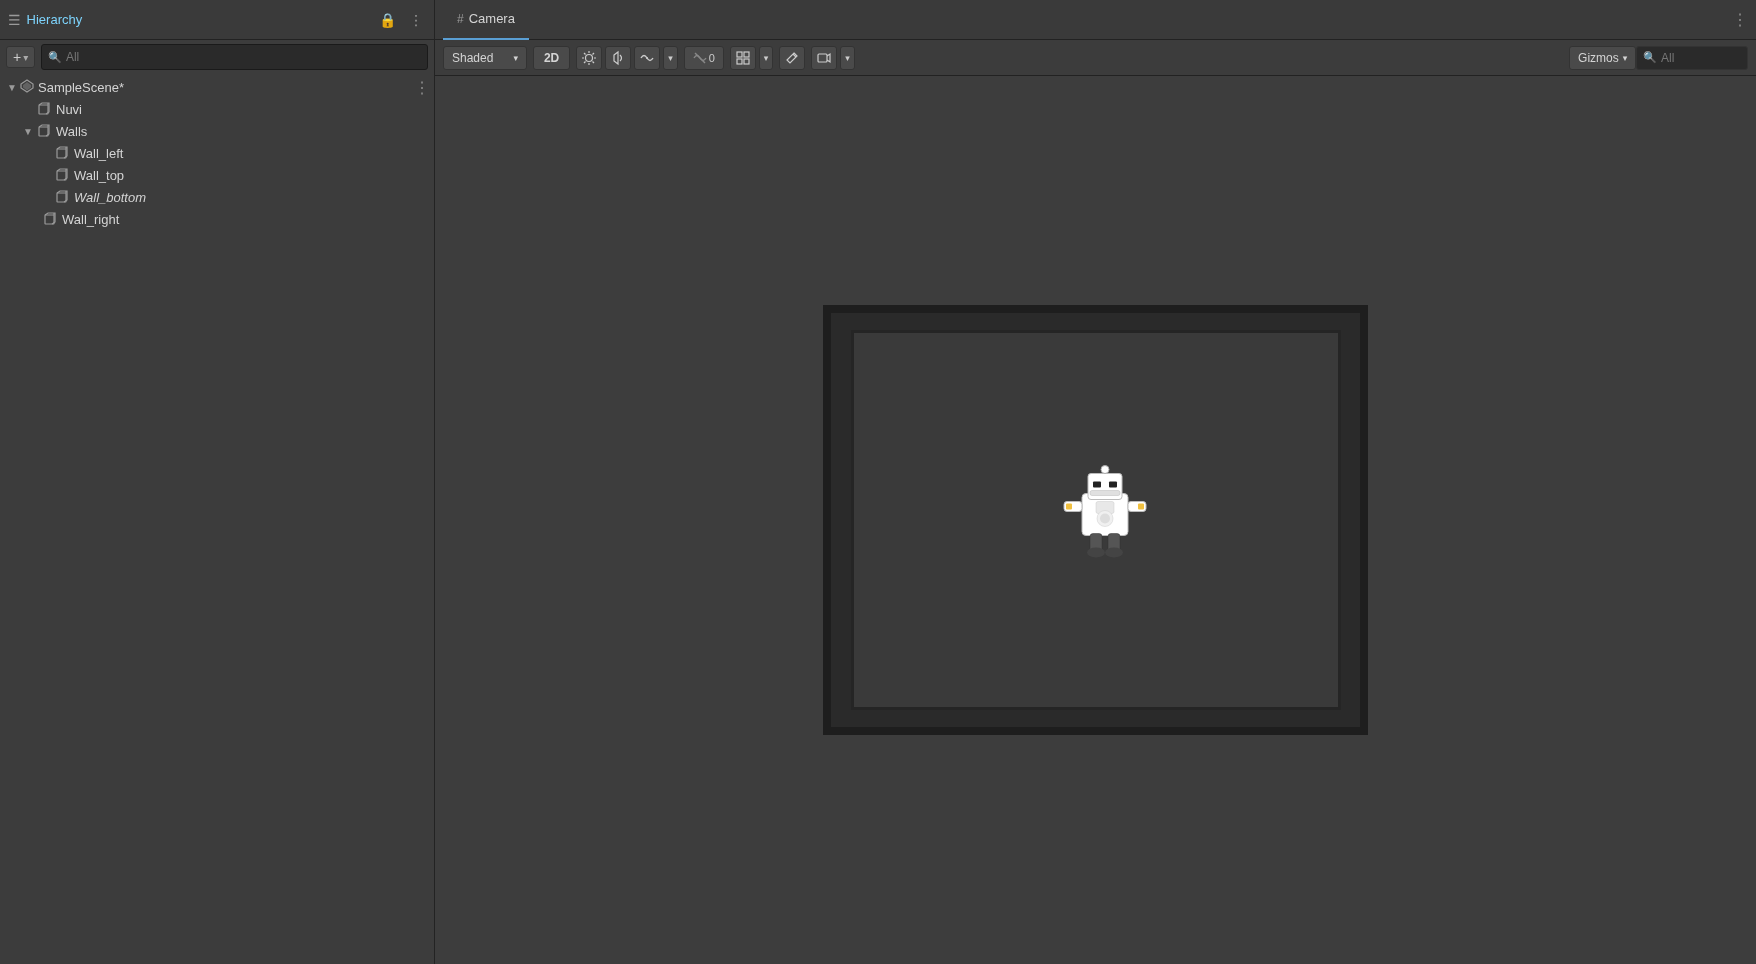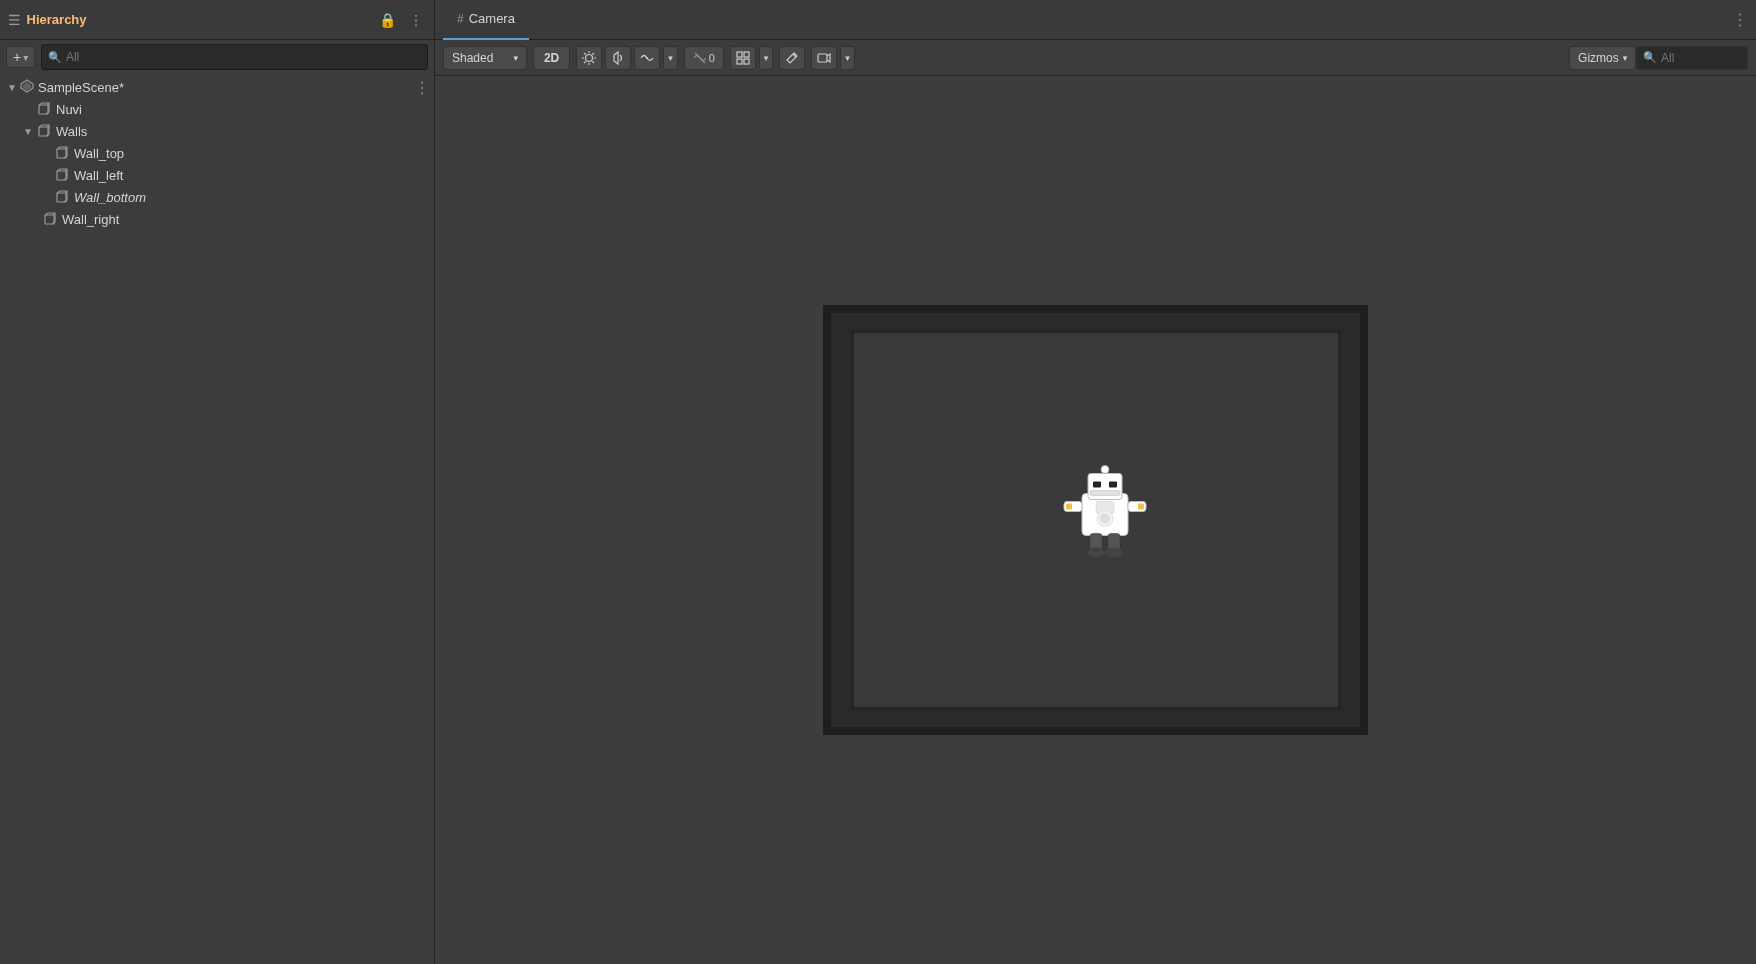--- a/index.html
+++ b/index.html
@@ -37,22 +37,22 @@
       align-items: center;
       height: 40px;
       background: #3a3a3a;
       border-bottom: 1px solid #222;
       padding: 0 8px;
       gap: 6px;
     }
 
     .panel-header-title {
       font-size: 13px;
-      color: #fdba74;
-      font-weight: 700;
+      color: #7dd3fc;
+      font-weight: 400;
     }
 
     .panel-header-icons {
       margin-left: auto;
       display: flex;
       gap: 8px;
       align-items: center;
     }
 
     .icon-btn {
@@ -394,32 +394,32 @@
       </div>
 
       <div class="hierarchy-item" style="padding-left:54px;">
         <span class="cube-icon">
           <svg width="14" height="14" viewBox="0 0 14 14" fill="none">
             <rect x="2" y="3" width="9" height="9" rx="0.5" stroke="#9a9a9a" stroke-width="1.2" fill="none"></rect>
             <polyline points="2,3 5,1 12,1 12,10 9,12" stroke="#9a9a9a" stroke-width="1.2" fill="none"></polyline>
             <line x1="11" y1="1" x2="11" y2="3" stroke="#9a9a9a" stroke-width="1.2"></line>
           </svg>
         </span>
-        <span class="item-label">Wall_top</span>
+        <span class="item-label">Wall_left</span>
       </div>
 
       <div class="hierarchy-item" style="padding-left:54px;">
         <span class="cube-icon">
           <svg width="14" height="14" viewBox="0 0 14 14" fill="none">
             <rect x="2" y="3" width="9" height="9" rx="0.5" stroke="#9a9a9a" stroke-width="1.2" fill="none"></rect>
             <polyline points="2,3 5,1 12,1 12,10 9,12" stroke="#9a9a9a" stroke-width="1.2" fill="none"></polyline>
             <line x1="11" y1="1" x2="11" y2="3" stroke="#9a9a9a" stroke-width="1.2"></line>
           </svg>
         </span>
-        <span class="item-label">Wall_left</span>
+        <span class="item-label">Wall_top</span>
       </div>
 
       <div class="hierarchy-item" style="padding-left:54px;font-style:italic;">
         <span class="cube-icon">
           <svg width="14" height="14" viewBox="0 0 14 14" fill="none">
             <rect x="2" y="3" width="9" height="9" rx="0.5" stroke="#9a9a9a" stroke-width="1.2" fill="none"></rect>
             <polyline points="2,3 5,1 12,1 12,10 9,12" stroke="#9a9a9a" stroke-width="1.2" fill="none"></polyline>
             <line x1="11" y1="1" x2="11" y2="3" stroke="#9a9a9a" stroke-width="1.2"></line>
           </svg>
         </span>

